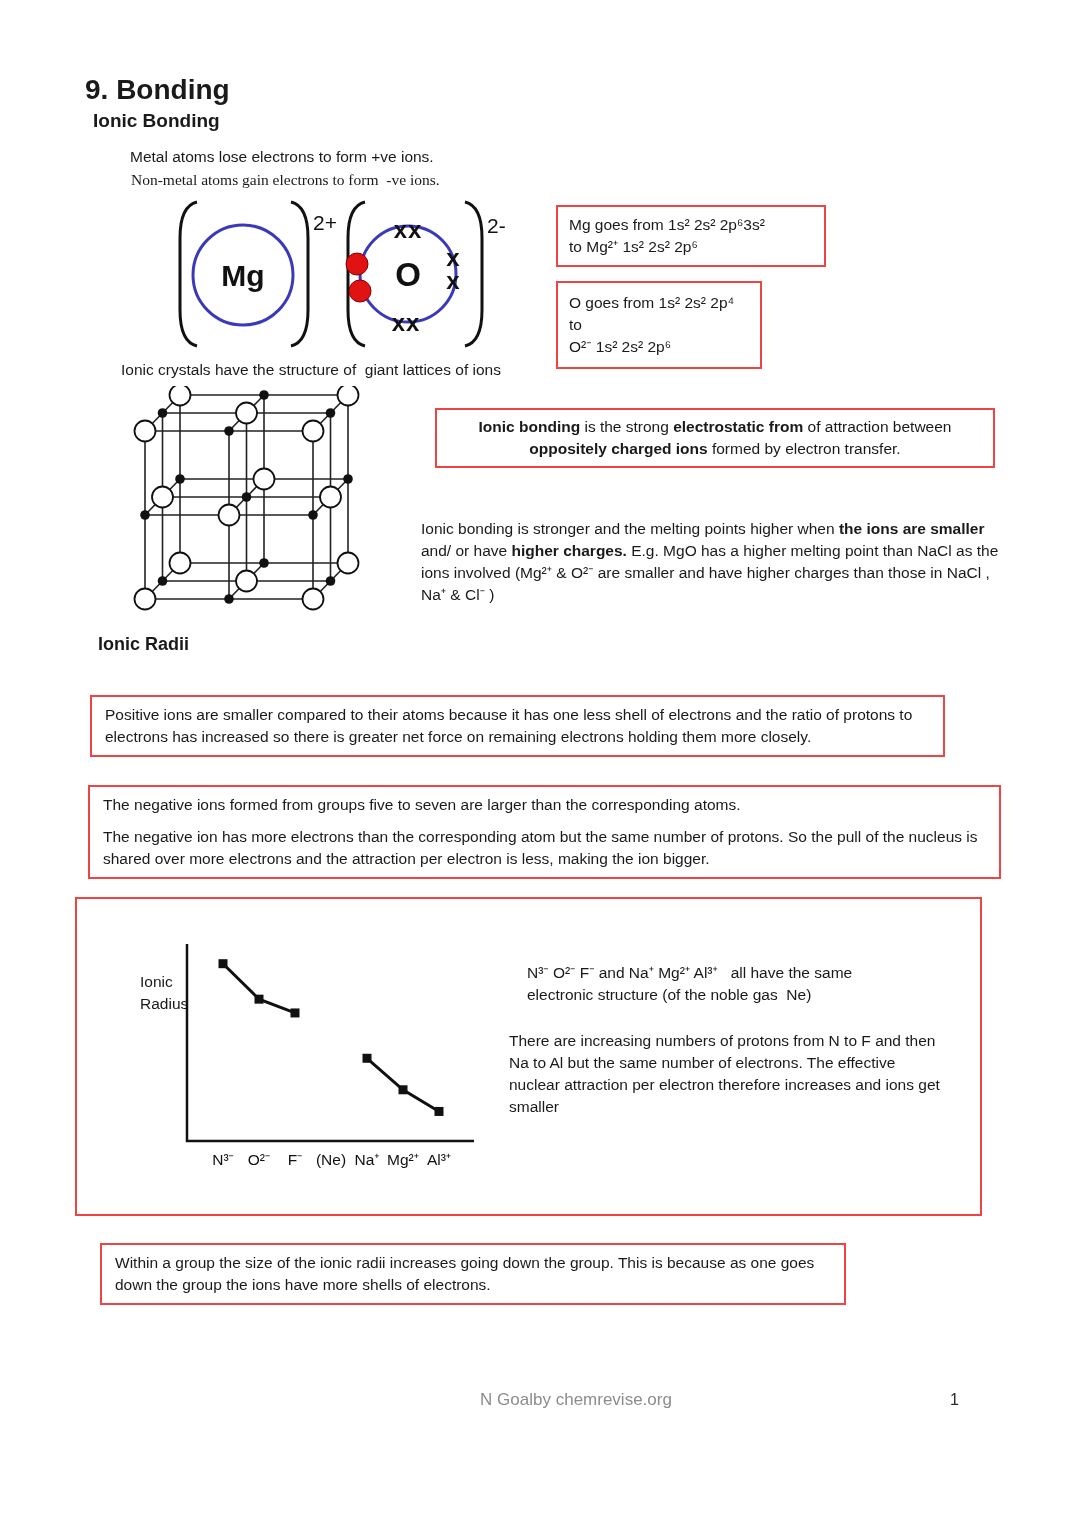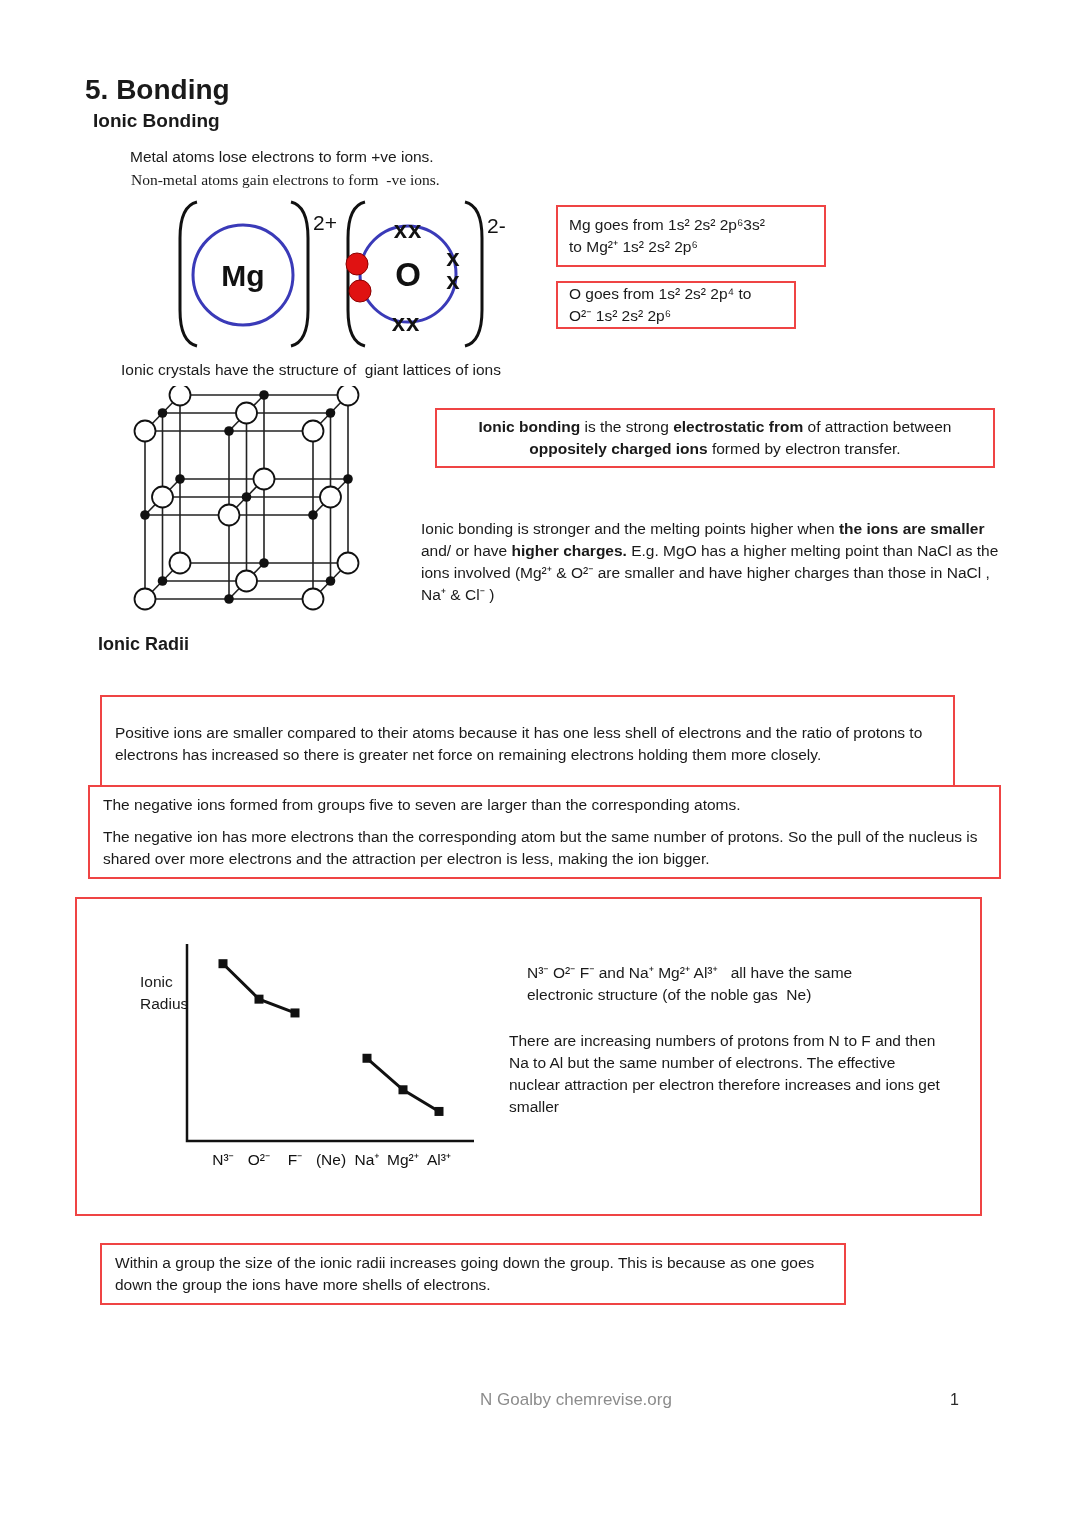--- a/index.html
+++ b/index.html
@@ -16,21 +16,21 @@
   .center{text-align:center;}
   svg text{font-family:"Liberation Sans",sans-serif;}
   .footer{font-size:17px;color:#8c8c8c;}
   .pagenum{font-size:16px;color:#2b2b2b;}
 </style>
 </head>
 <body>
 
 <div class="page">
 
-  <div class="abs t-title" style="left:85px;top:74px;">5. Bonding</div>
+  <div class="abs t-title" style="left:85px;top:74px;">9. Bonding</div>
   <div class="abs t-sub" style="left:93px;top:110px;">Ionic Bonding</div>
   <div class="abs t-body prewrap" style="left:130px;top:146px;">Metal atoms lose electrons to form +ve ions.</div>
   <div class="abs t-body prewrap" style="left:131px;top:169px;font-family:Liberation Serif, serif;">Non-metal atoms gain electrons to form  -ve ions.</div>
 
   <svg class="abs" style="left:163px;top:196px;" width="352" height="162" viewBox="0 0 352 162">
 
     <path d="M34,6 Q17,10 17,42 L17,114 Q17,146 34,150" fill="none" stroke="#111" stroke-width="3"></path>
     <circle cx="80" cy="79" r="50" fill="none" stroke-width="3" stroke="#3a3ab8"></circle>
     <text x="80" y="90" text-anchor="middle" font-size="30" font-weight="bold" fill="#111">Mg</text>
     <path d="M128,6 Q145,10 145,42 L145,114 Q145,146 128,150" fill="none" stroke="#111" stroke-width="3"></path>
@@ -46,21 +46,21 @@
     <text x="290" y="93" text-anchor="middle" font-size="24" font-weight="bold" fill="#111">x</text>
     <text x="243" y="135" text-anchor="middle" font-size="24" font-weight="bold" fill="#111" letter-spacing="1">xx</text>
     <path d="M302,6 Q319,10 319,42 L319,114 Q319,146 302,150" fill="none" stroke="#111" stroke-width="3"></path>
     <text x="324" y="37" font-size="21" fill="#111">2-</text>
   </svg>
 
   <div class="abs box t-body" style="left:556px;top:205px;width:270px;padding:7px 11px;">
     <p>Mg goes from 1s² 2s² 2p⁶3s²</p>
     <p>to Mg²⁺ 1s² 2s² 2p⁶</p>
   </div>
-  <div class="abs box t-body" style="left:556px;top:281px;width:240px;padding:0 11px;">
+  <div class="abs box t-body" style="left:556px;top:281px;width:206px;padding:9px 11px;">
     <p>O goes from 1s² 2s² 2p⁴ to</p>
     <p>O²⁻ 1s² 2s² 2p⁶</p>
   </div>
 
   <div class="abs t-body prewrap" style="left:121px;top:359px;">Ionic crystals have the structure of  giant lattices of ions</div>
   <svg id="lattice-svg" class="abs" style="left:133px;top:386px;" width="240" height="232" viewBox="0 0 240 232">
       <line x1="12" y1="213" x2="96" y2="213" stroke="#222" stroke-width="1.6"></line>
       <line x1="12" y1="213" x2="12" y2="129" stroke="#222" stroke-width="1.6"></line>
       <line x1="12" y1="213" x2="29.5" y2="195" stroke="#222" stroke-width="1.6"></line>
       <line x1="96" y1="213" x2="180" y2="213" stroke="#222" stroke-width="1.6"></line>
@@ -142,21 +142,21 @@
       <circle cx="96" cy="45" r="4.8" fill="#111"></circle>
       <circle cx="180" cy="45" r="10.5" fill="#fff" stroke="#111" stroke-width="1.8"></circle>
     </svg>
 
   <div class="abs box t-body center" style="left:435px;top:408px;width:560px;padding:6px 14px;"><b>Ionic bonding</b> is the strong <b>electrostatic from</b> of attraction between <b>oppositely charged ions</b> formed by electron transfer.</div>
 
   <div class="abs t-body" style="left:421px;top:491px;width:580px;margin-top:27px;">Ionic bonding is stronger and the melting points higher when <b>the ions are smaller</b> and/ or have <b>higher charges.</b> E.g. MgO has a higher melting point than NaCl as the ions involved (Mg²⁺ &amp; O²⁻ are smaller and have higher charges than those in NaCl , Na⁺ &amp; Cl⁻ )</div>
 
   <div class="abs t-h2" style="left:98px;top:634px;">Ionic Radii</div>
 
-  <div class="abs box t-body" style="left:100px;top:695px;width:855px;padding:25px 13px;">Positive ions are smaller compared to their atoms because it has one less shell of electrons and the ratio of protons to electrons has increased so there is greater net force on remaining electrons holding them more closely.</div>
+  <div class="abs box t-body" style="left:90px;top:695px;width:855px;padding:7px 13px;">Positive ions are smaller compared to their atoms because it has one less shell of electrons and the ratio of protons to electrons has increased so there is greater net force on remaining electrons holding them more closely.</div>
 
   <div class="abs box t-body" style="left:88px;top:785px;width:913px;padding:7px 13px;">
     <p style="margin-bottom:10px;">The negative ions formed from groups five to seven are larger than the corresponding atoms.</p>
     <p>The negative ion has more electrons than the corresponding atom but the same number of protons. So the pull of the nucleus is shared over more electrons and the attraction per electron is less, making  the ion bigger.</p>
   </div>
 
   <div class="abs box" style="left:75px;top:897px;width:907px;height:319px;">
     <div class="abs t-body" style="left:63px;top:72px;">
       <p>Ionic</p>
       <p>Radius</p>

